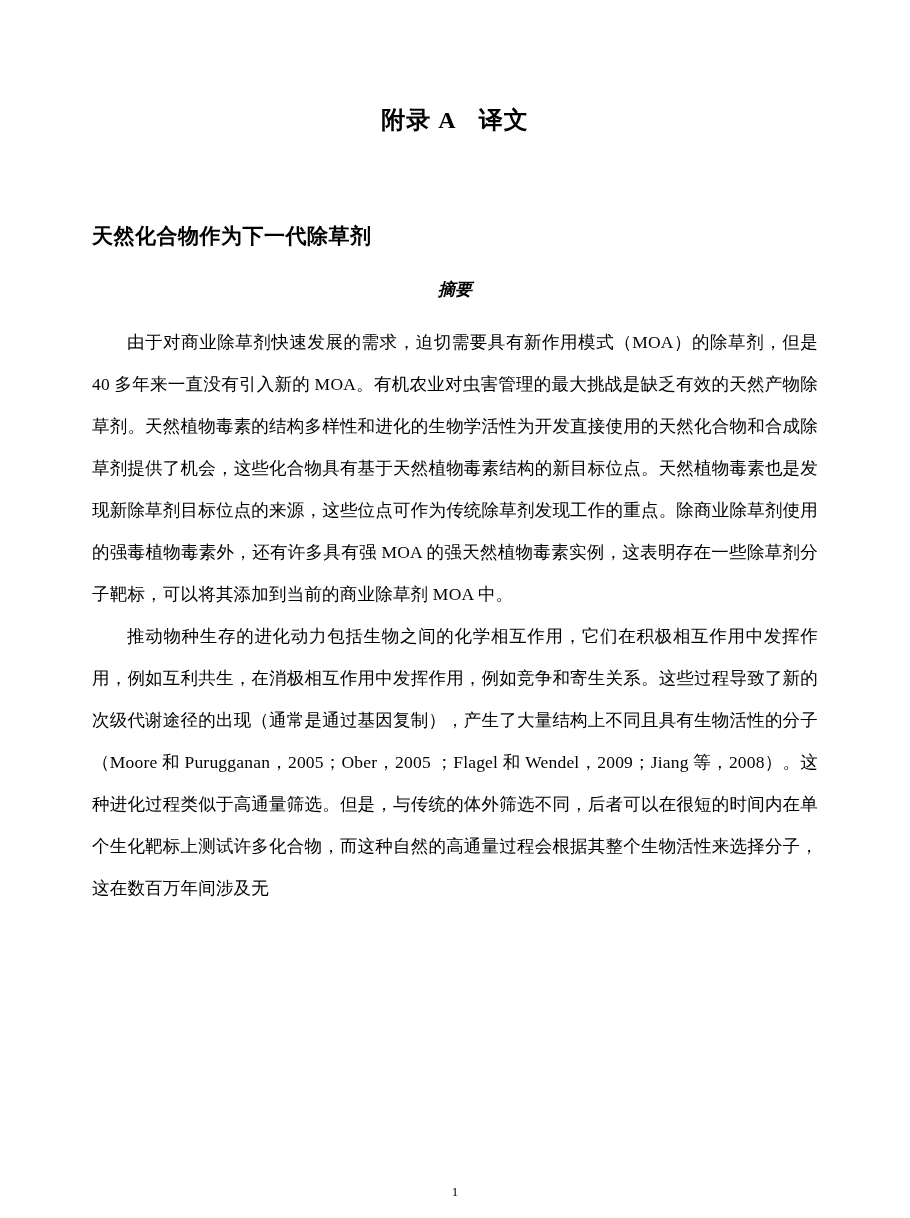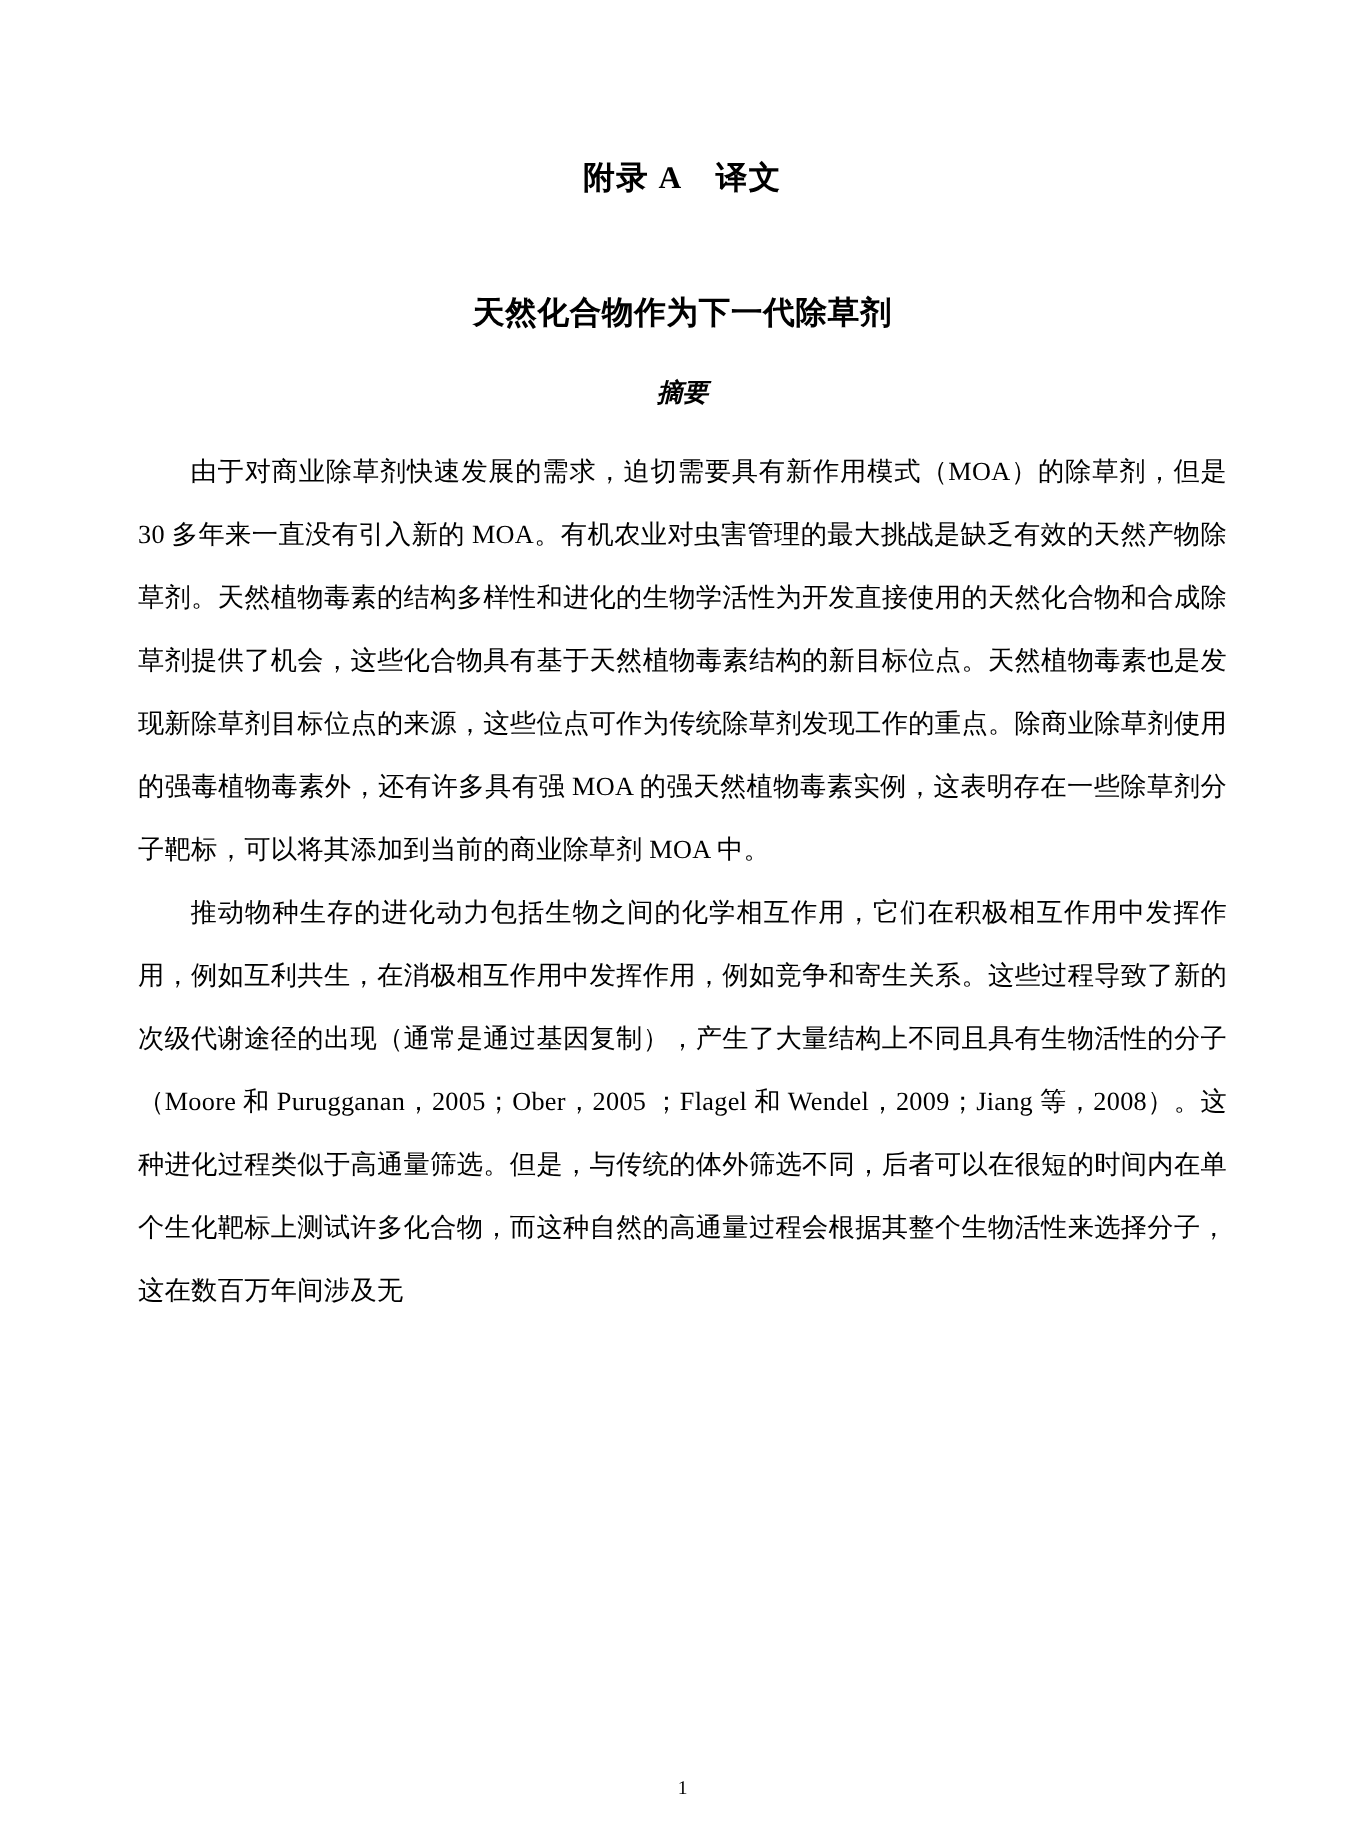--- a/index.html
+++ b/index.html
@@ -18,30 +18,30 @@
   .page {
     position: relative;
     width: 910px;
     height: 1218px;
     box-sizing: border-box;
     padding: 104px 92px 40px 92px;
   }
   .appendix-title {
     text-align: center;
     font-weight: bold;
-    font-size: 21px;
+    font-size: 24px;
     letter-spacing: 1px;
-    margin: 0 0 62px 0;
+    margin: 0 0 86px 0;
   }
   .appendix-title .gap {
     display: inline-block;
     width: 22px;
   }
   .doc-title {
-    text-align: center;
+    text-align: left;
     font-weight: bold;
     font-size: 21px;
     letter-spacing: 0.5px;
     margin: 0 0 28px 0;
   }
   .section-heading {
     text-align: center;
     font-weight: bold;
     font-size: 17px;
     margin: 0 0 20px 0;
@@ -75,19 +75,19 @@
 <div class="page">
 
   <div class="appendix-title">
     <span>附录 A</span><span class="gap"></span><span>译文</span>
   </div>
 
   <h1 class="doc-title">天然化合物作为下一代除草剂</h1>
 
   <h2 class="section-heading">摘要</h2>
 
-  <p class="body-par">由于对商业除草剂快速发展的需求，迫切需要具有新作用模式（MOA）的除草剂，但是 30 多年来一直没有引入新的 MOA。有机农业对虫害管理的最大挑战是缺乏有效的天然产物除草剂。天然植物毒素的结构多样性和进化的生物学活性为开发直接使用的天然化合物和合成除草剂提供了机会，这些化合物具有基于天然植物毒素结构的新目标位点。天然植物毒素也是发现新除草剂目标位点的来源，这些位点可作为传统除草剂发现工作的重点。除商业除草剂使用的强毒植物毒素外，还有许多具有强 MOA 的强天然植物毒素实例，这表明存在一些除草剂分子靶标，可以将其添加到当前的商业除草剂 MOA 中。</p>
+  <p class="body-par">由于对商业除草剂快速发展的需求，迫切需要具有新作用模式（MOA）的除草剂，但是 40 多年来一直没有引入新的 MOA。有机农业对虫害管理的最大挑战是缺乏有效的天然产物除草剂。天然植物毒素的结构多样性和进化的生物学活性为开发直接使用的天然化合物和合成除草剂提供了机会，这些化合物具有基于天然植物毒素结构的新目标位点。天然植物毒素也是发现新除草剂目标位点的来源，这些位点可作为传统除草剂发现工作的重点。除商业除草剂使用的强毒植物毒素外，还有许多具有强 MOA 的强天然植物毒素实例，这表明存在一些除草剂分子靶标，可以将其添加到当前的商业除草剂 MOA 中。</p>
 
   <p class="body-par">推动物种生存的进化动力包括生物之间的化学相互作用，它们在积极相互作用中发挥作用，例如互利共生，在消极相互作用中发挥作用，例如竞争和寄生关系。这些过程导致了新的次级代谢途径的出现（通常是通过基因复制），产生了大量结构上不同且具有生物活性的分子（Moore 和 Purugganan，2005；Ober，2005 ；Flagel 和 Wendel，2009；Jiang 等，2008）。这种进化过程类似于高通量筛选。但是，与传统的体外筛选不同，后者可以在很短的时间内在单个生化靶标上测试许多化合物，而这种自然的高通量过程会根据其整个生物活性来选择分子，这在数百万年间涉及无</p>
 
   <div class="page-number">1</div>
 
 </div>
 
 </body></html>

